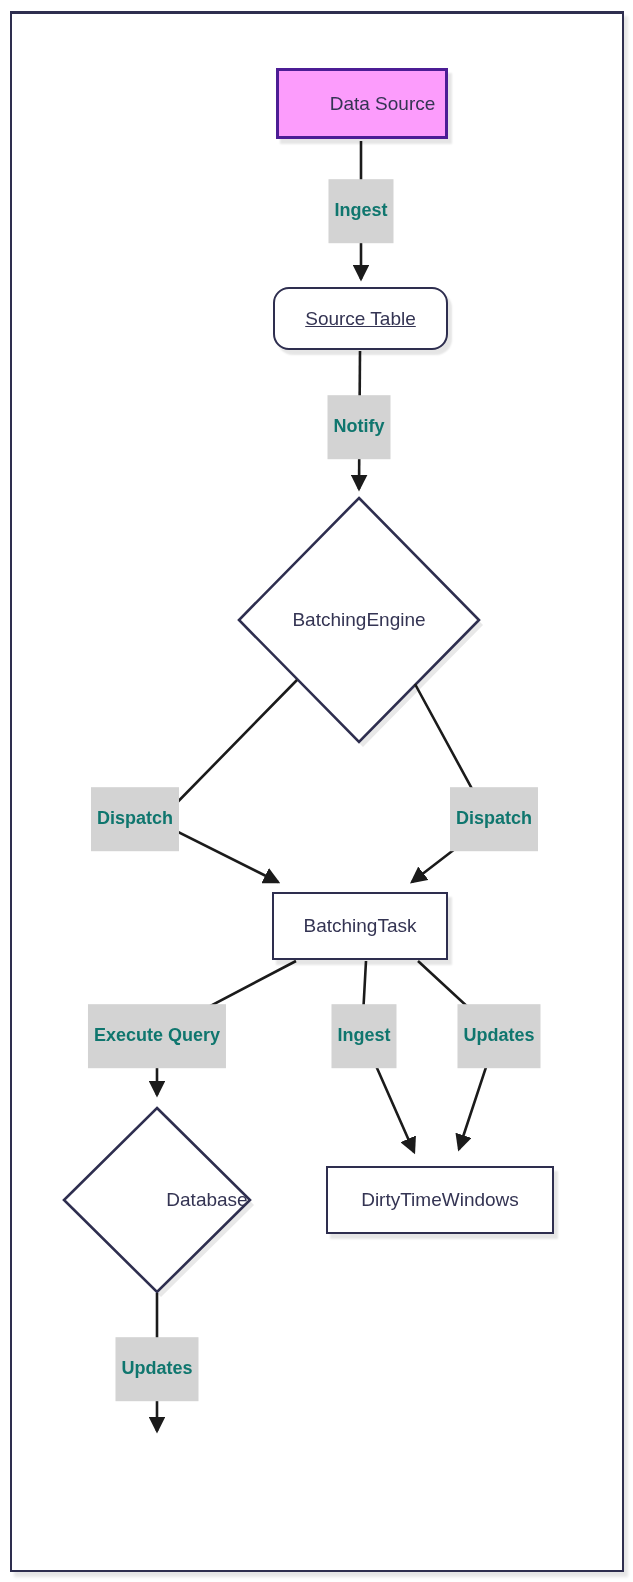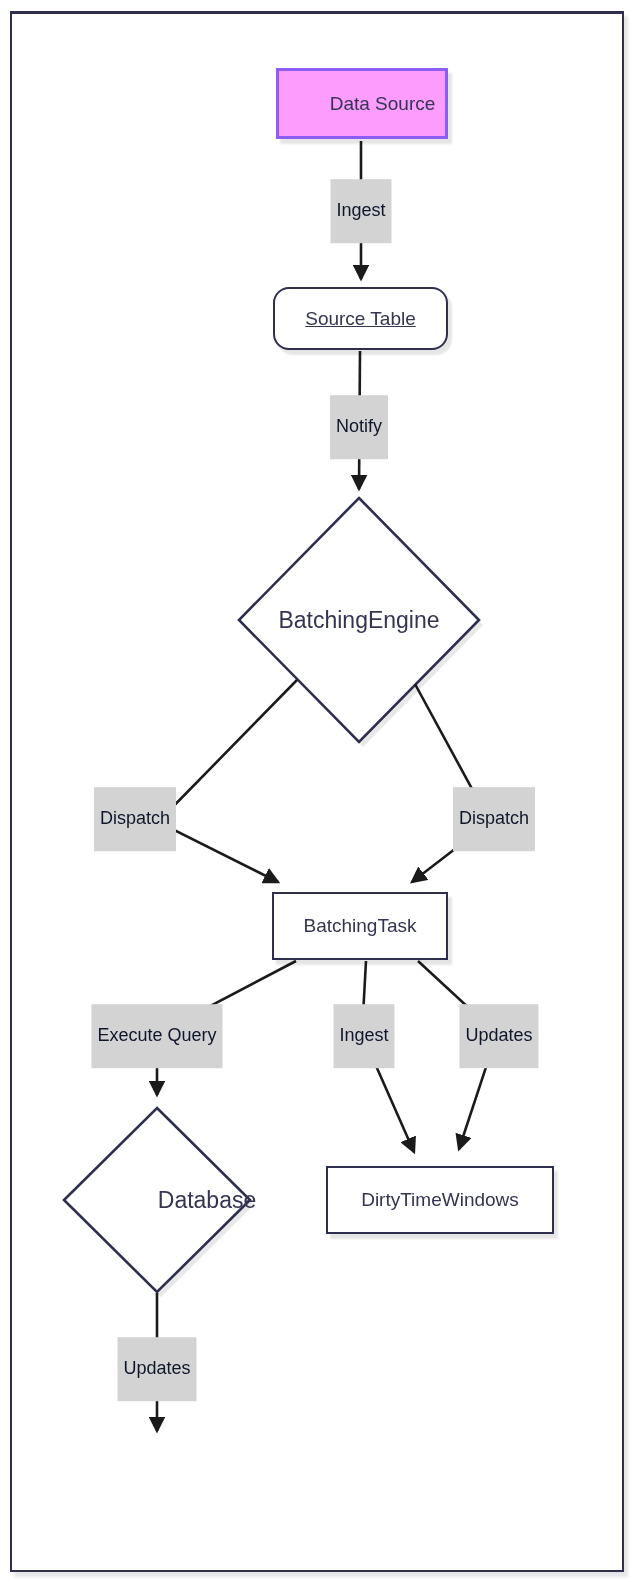--- a/index.html
+++ b/index.html
@@ -35,41 +35,41 @@
     display: flex; align-items: center; justify-content: center;
     font-size: 19px; color: #343453;
     background: #ffffff;
     border: 2.5px solid #2e2e4f;
     box-shadow: 4px 5px 2px rgba(0,0,0,0.10);
     box-sizing: border-box;
     text-align: center;
   }
   .node-data-source {
     left:276px; top:68px; width:172px; height:71px;
-    background:#fc9cfc; border:3px solid #8b5cf6;padding-left:41px;
+    background:#fc9cfc; border:3px solid #4c1d95;padding-left:41px;
   }
   .node-source-table {
     left:273px; top:287px; width:175px; height:63px;
     border-radius:16px; border-width:2.5px;text-decoration:underline;
   }
   .node-batching-task { left:272px; top:892px; width:176px; height:68px; }
   .node-dirty-time-windows { left:326px; top:1166px; width:228px; height:68px; }
   .node-sink-table {
     left:85px; top:1441px; width:148px; height:71px;
     background:#ccccfa; border:3px solid #333333; border-radius:18px;
   }
   .diamond-label {
     position:absolute; transform:translate(-50%,-50%);
-    font-size:23px; color:#343453; white-space:nowrap;
+    font-size:19px; color:#343453; white-space:nowrap;
   }
   .edge-label {
     position:absolute; transform:translate(-50%,-50%);
-    background:#d3d3d3; color:#0f172a;
+    background:#d3d3d3; color:#0f766e;
     font-size:18px; line-height:1.2;
-    padding:21px 6px; white-space:nowrap;
+    padding:21px 6px; white-space:nowrap;font-weight:bold;
   }
 </style>
 </head>
 <body>
 
 <div class="canvas">
 
   <div class="frame"></div>
 
 

